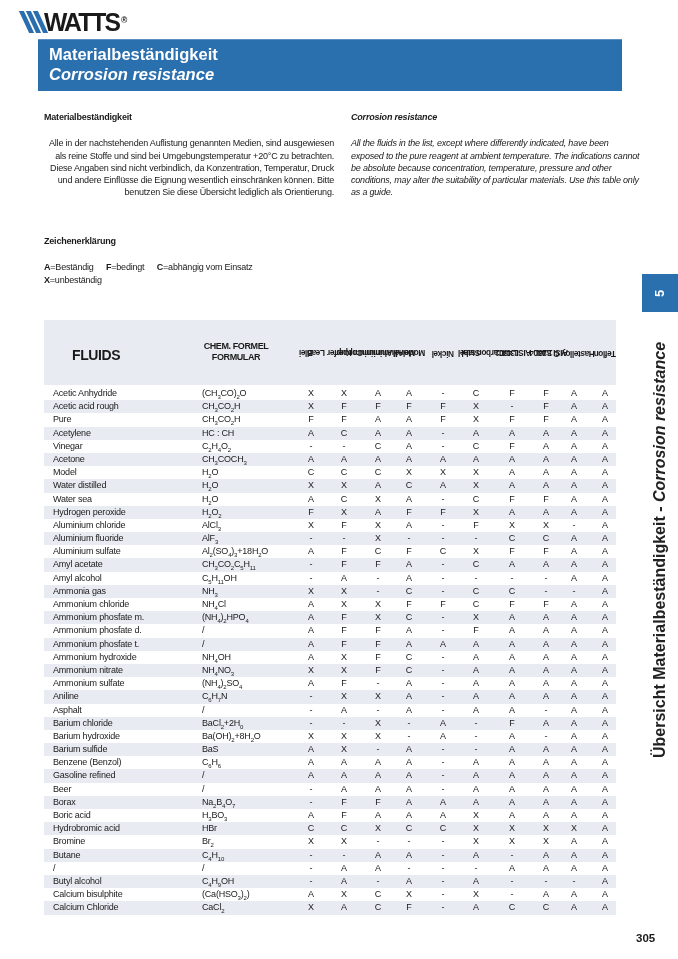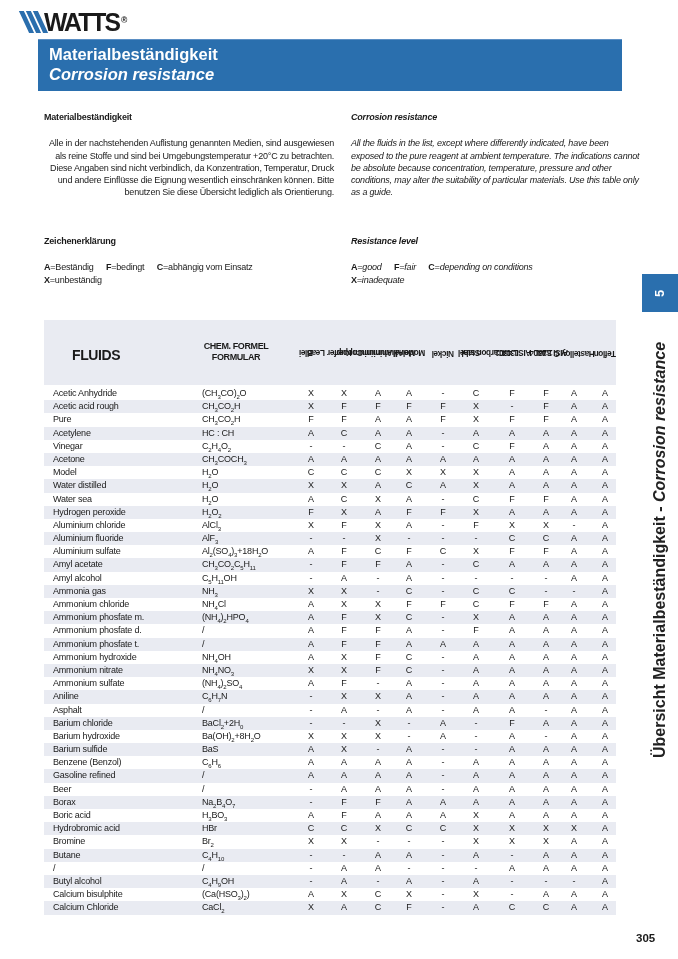--- a/index.html
+++ b/index.html
@@ -64,27 +64,20 @@
     <span><b>C</b><i style="font-style:normal">=abhängig vom Einsatz</i></span><br>
     <span><b>X</b><i style="font-style:normal">=unbeständig</i></span>
   </div>
 </div>
 
 <div class="col right" style="top:111px;">
   <div class="h">Corrosion resistance</div>
   <div style="margin-top:14px;">All the fluids in the list, except where differently indicated, have been exposed to the pure reagent at ambient temperature. The indications cannot be absolute because concentration, temperature, pressure and other conditions, may alter the suitability of particular materials. Use this table only as a guide.</div>
 </div>
 <div class="col right" style="top:235px;">
-  <div class="h">Resistance level</div>
-  <div class="legend" style="margin-top:14px;">
-    <span><b>A</b><i>=good</i></span>
-    <span><b>F</b><i>=fair</i></span>
-    <span><b>C</b><i>=depending on conditions</i></span><br>
-    <span><b>X</b><i>=inadequate</i></span>
-  </div>
 </div>
 
 <div class="tab5">
     <span>5</span>
   </div>
 <div class="sidetitle"><span>Übersicht Materialbeständigkeit - </span><i>Corrosion resistance</i></div>
 
 <div class="table">
   <div class="thead">
     <div class="fl">FLUIDS</div>

